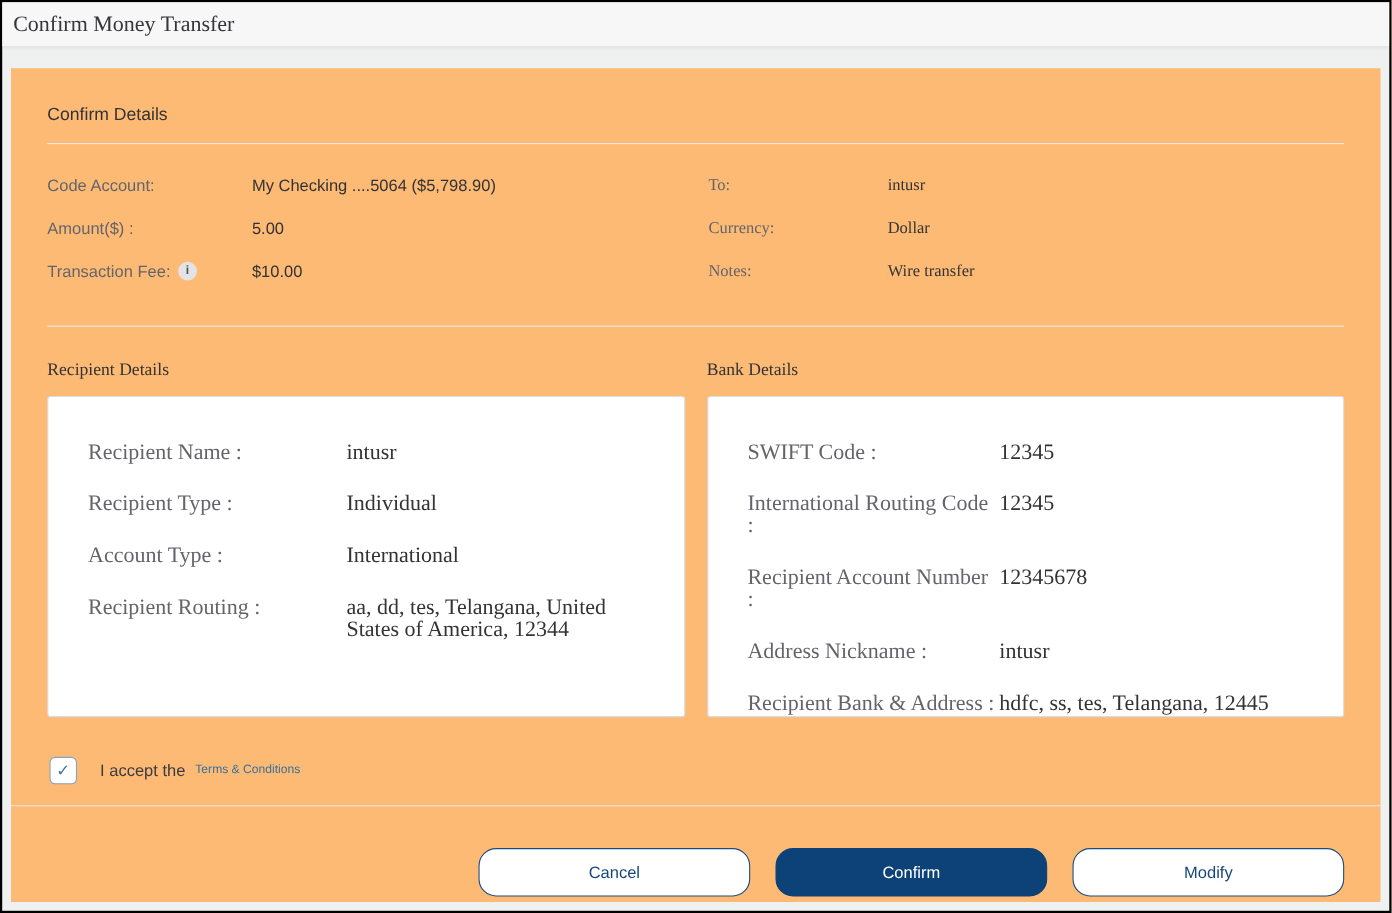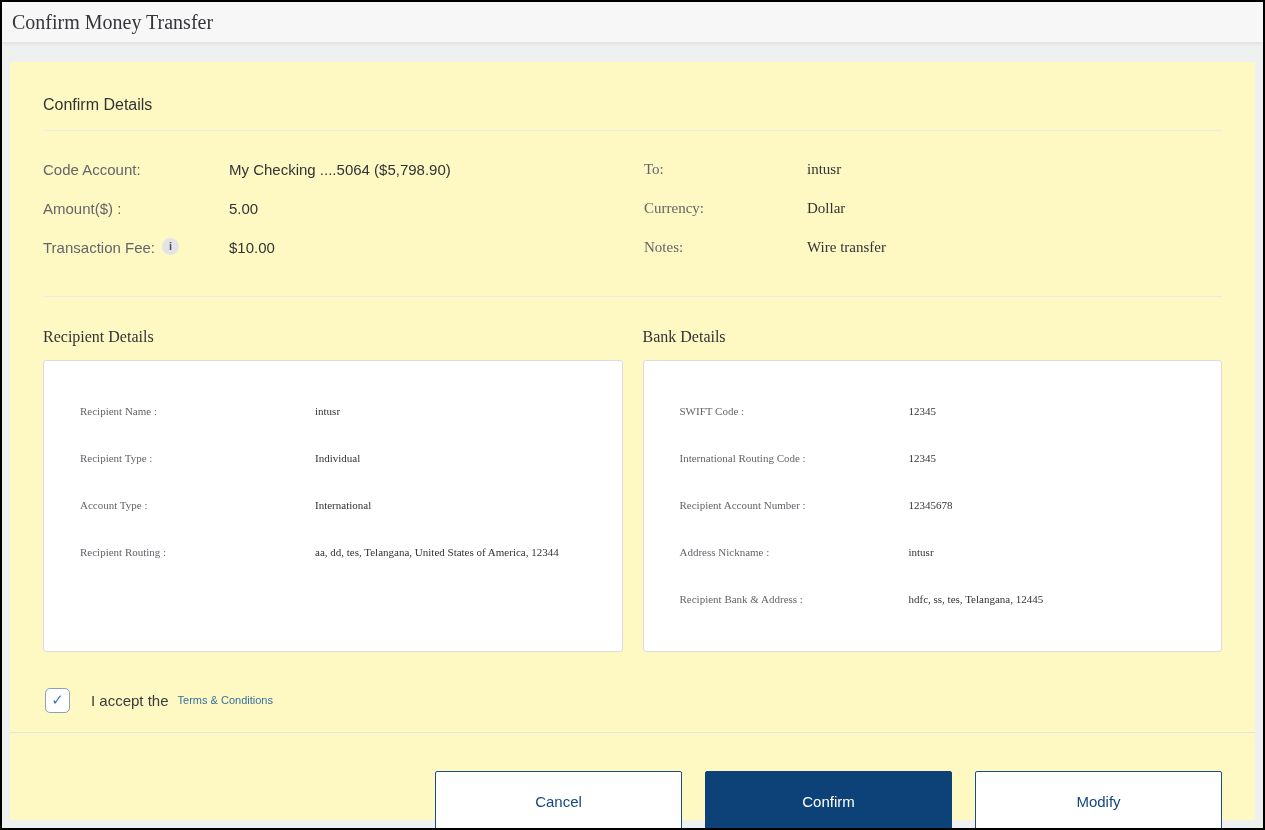--- a/index.html
+++ b/index.html
@@ -28,21 +28,21 @@
     font-weight: 400;
     color: #35353a;
   }
   
   .card {
     position: absolute;
     left: 8px;
     right: 8px;
     top: 60px;
     height: 758px;
-    background: #fef9c3;
+    background: #fdba74;
     padding: 33px 33px 0 33px;
     z-index: 1;
   }
   .section-heading {
     font-size: 16px;
     font-weight: 400;
     color: #333336;
     line-height: 20px;
   }
   .divider {
@@ -94,21 +94,21 @@
   .panel-heading { margin-bottom: 13px; }
   .panel {
     border: 1px solid #dcdcde;
     border-radius: 3px;
     height: 292px;
     padding: 40px 20px 0 36px;
     background: #fff;
   }
   .panel-row {
     display: flex;
-    font-size: 11px;
+    font-size: 20px;
     line-height: 20px;
     margin-bottom: 27px;
   }
   .panel.recipient .field-label { width: 235px; flex-shrink: 0; }
   .panel.bank      .field-label { width: 229px; flex-shrink: 0; }
   .panel .field-value { max-width: 300px; }
   
   .terms-row {
     display: flex;
     align-items: center;
@@ -144,24 +144,24 @@
   }
   
   .button-row {
     display: flex;
     justify-content: flex-end;
     gap: 23px;
     margin-top: 38px;
   }
   .btn {
     width: 247px;
-    height: 60px;
+    height: 44px;
     font-family: "Liberation Sans", sans-serif;
     font-size: 15px;
-    border-radius: 2px;
+    border-radius: 16px;
     cursor: pointer;
   }
   .btn.ghost {
     background: #fff;
     border: 1.5px solid #1b4e80;
     color: #14477d;
   }
   .btn.primary {
     background: #0d4278;
     border: 1.5px solid #0d4278;

